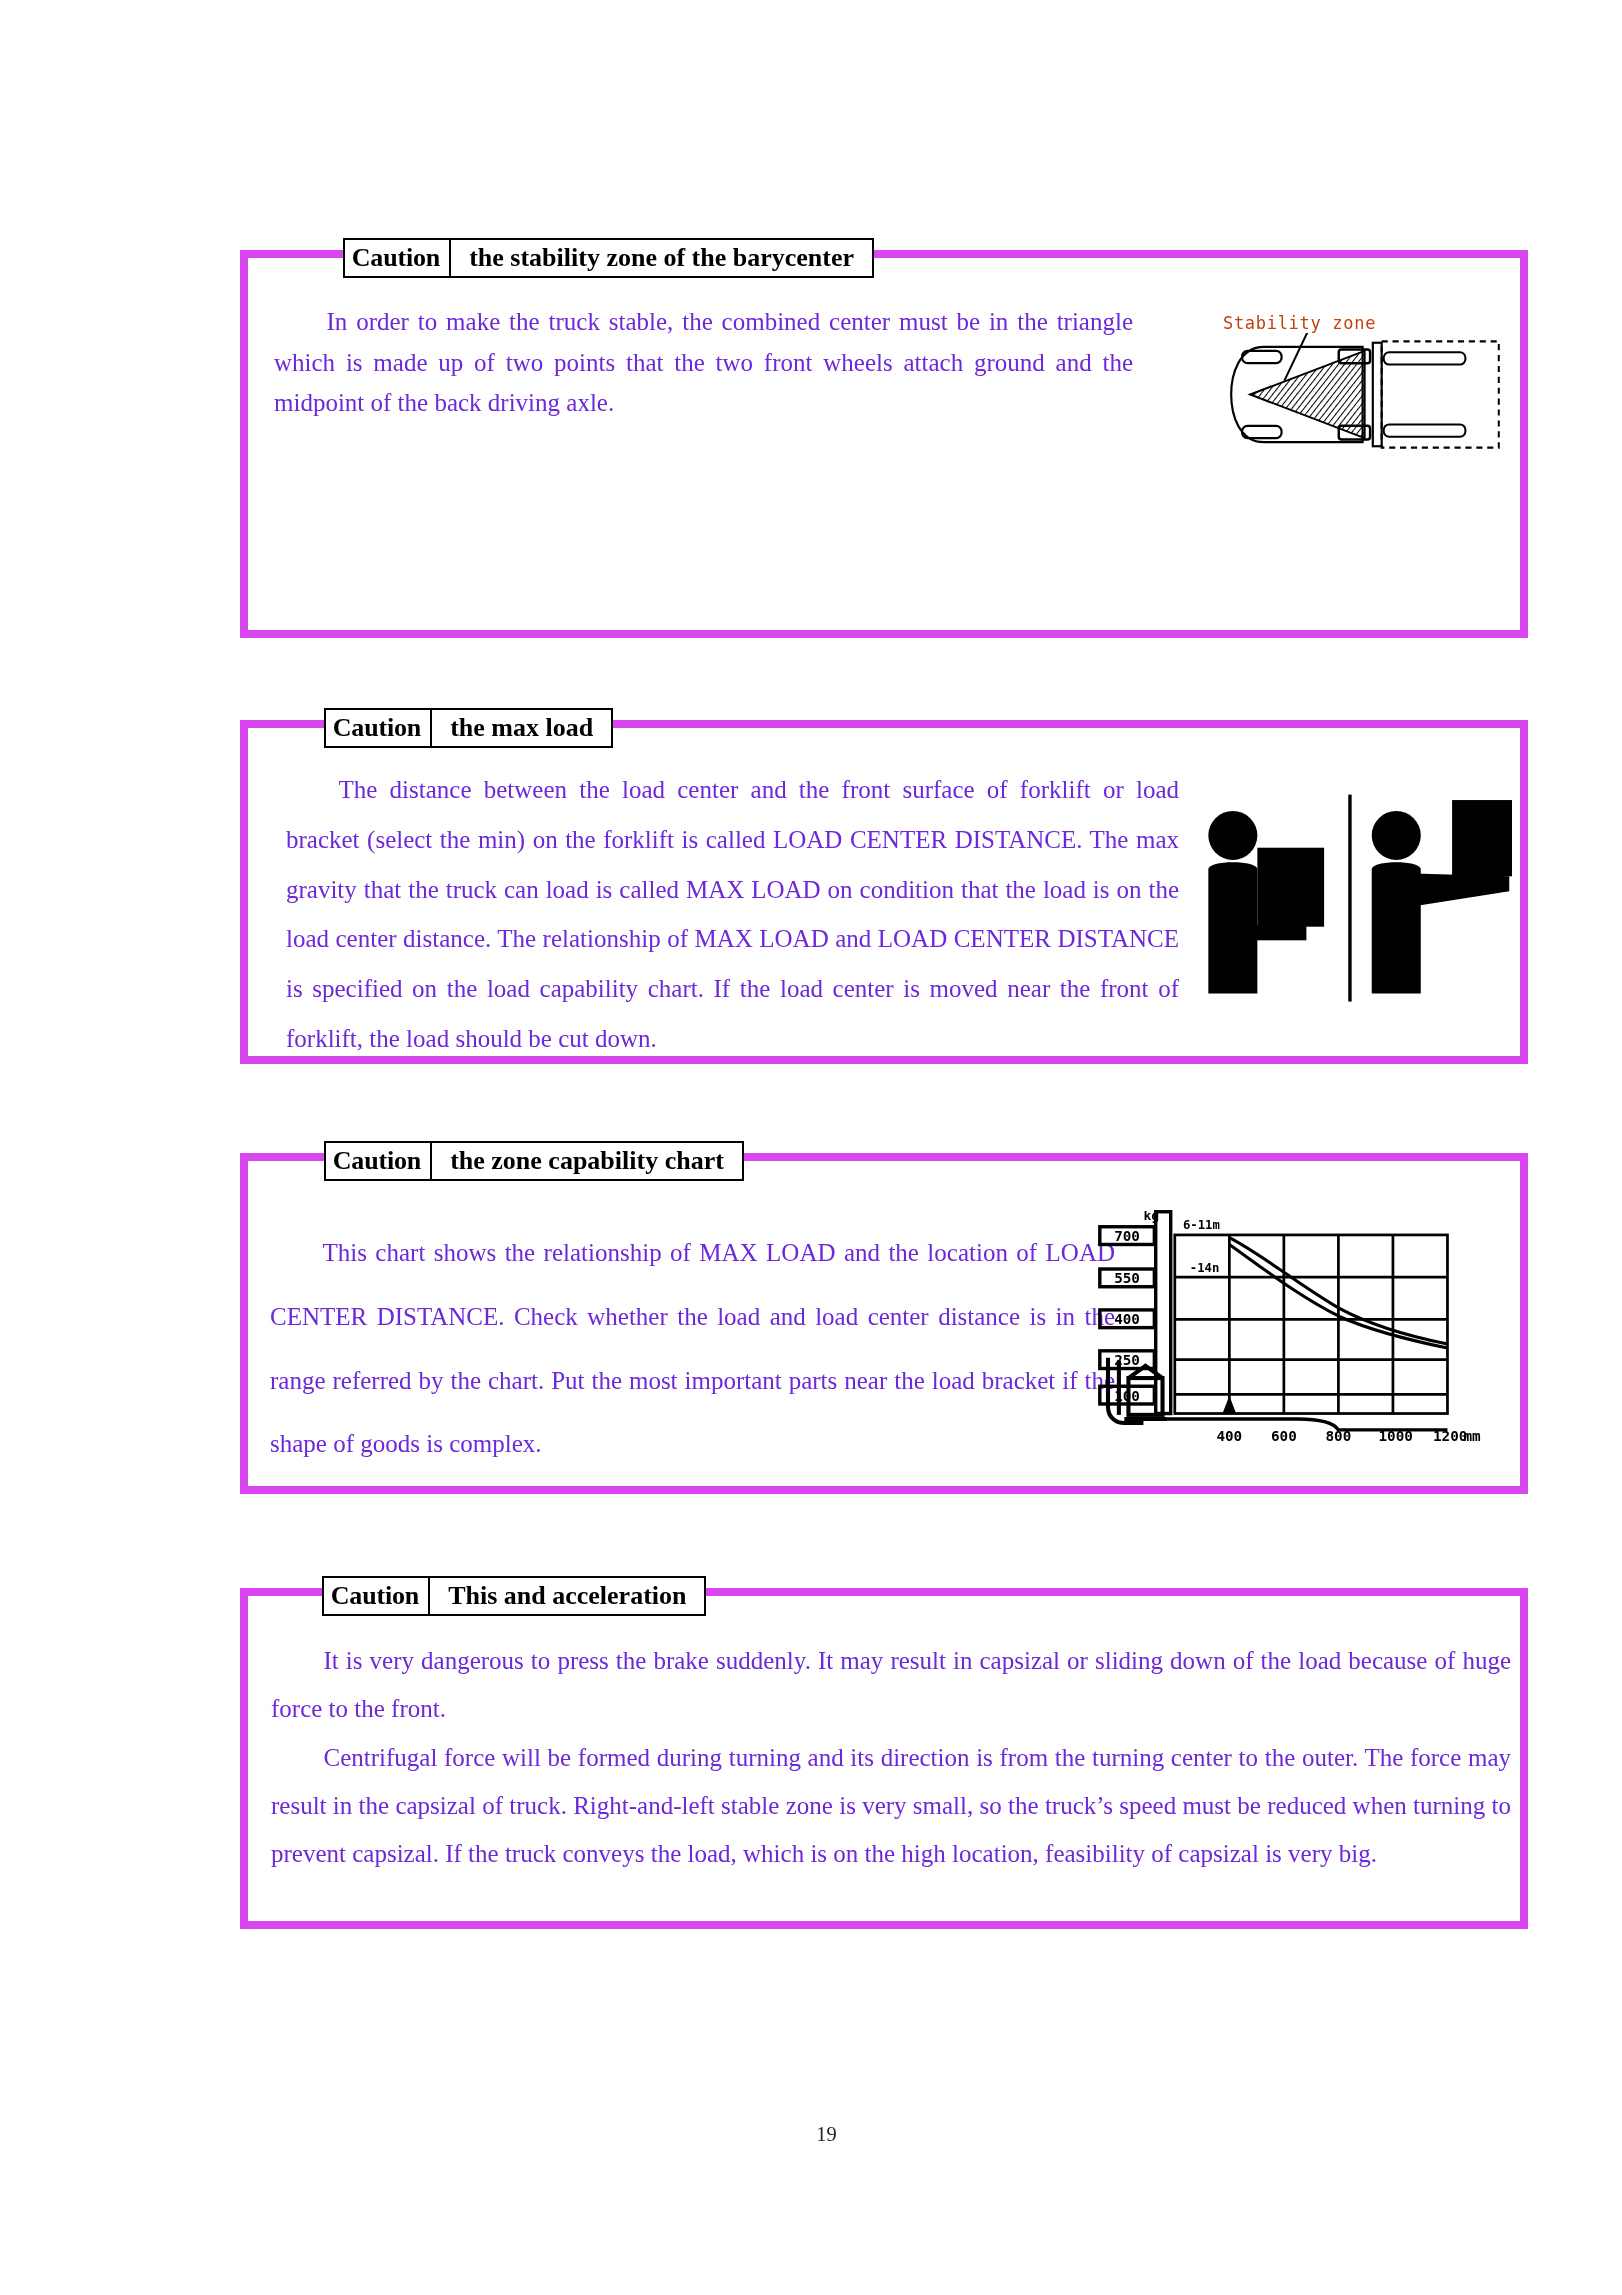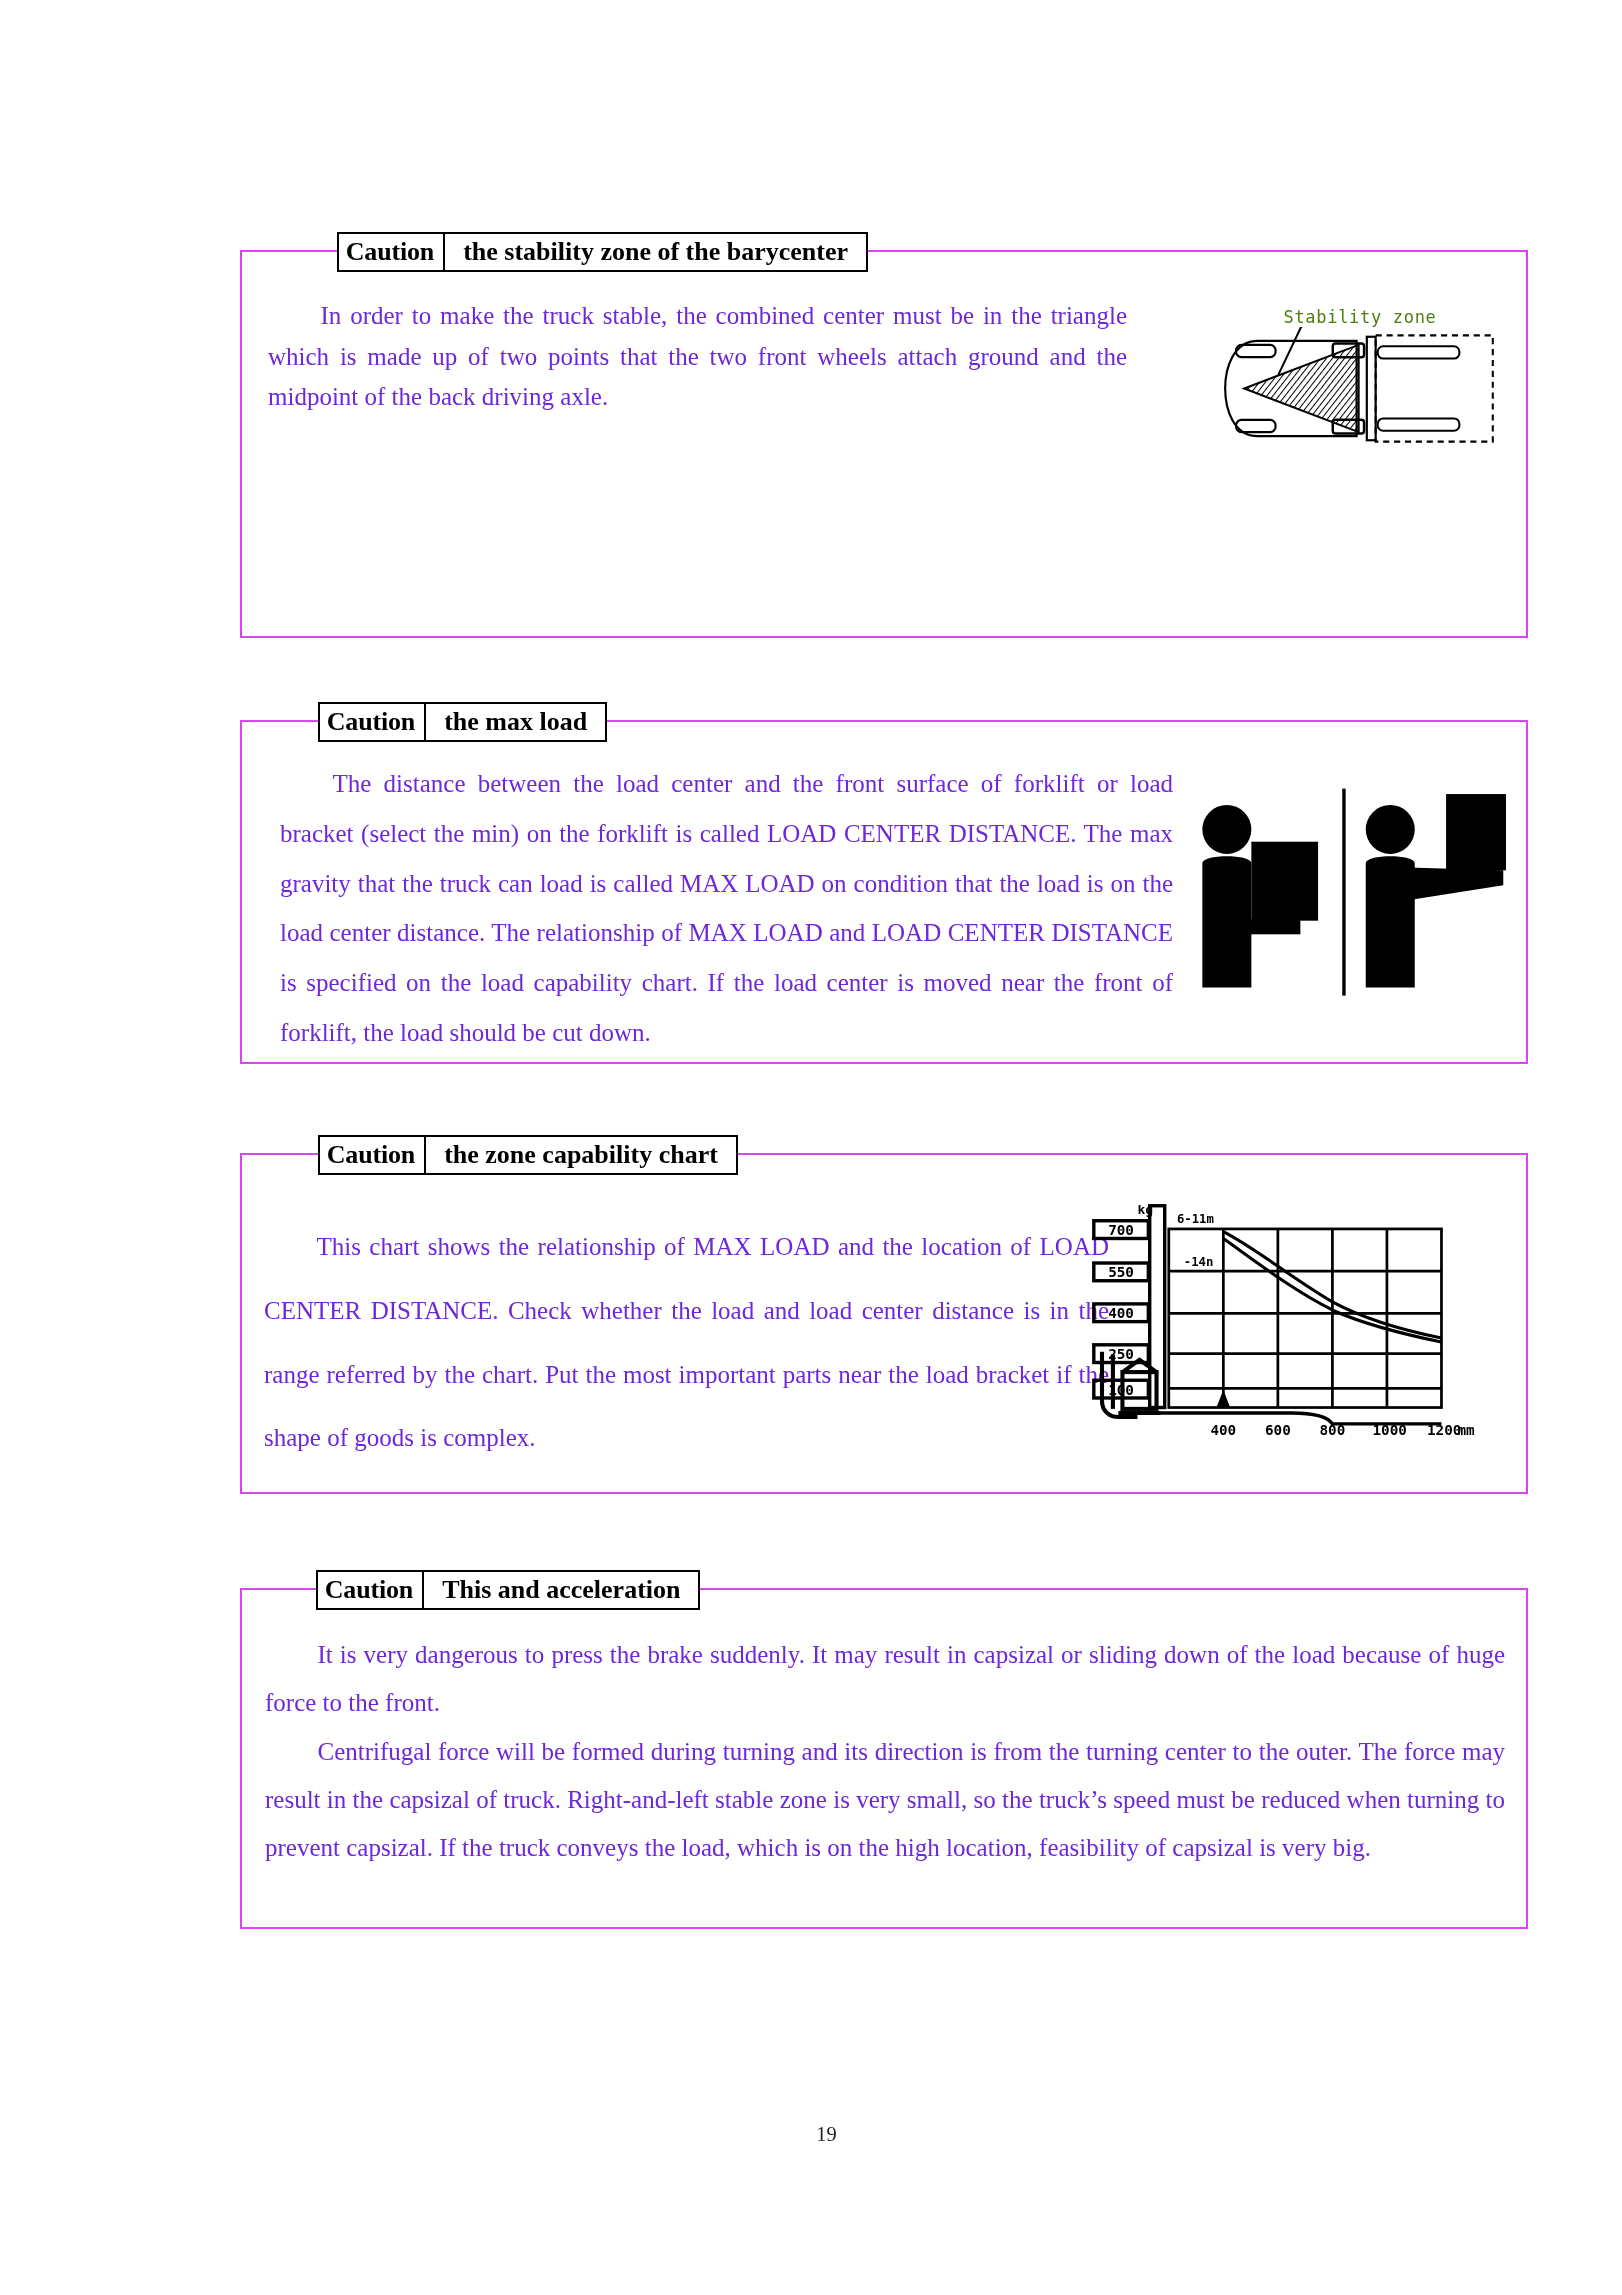--- a/index.html
+++ b/index.html
@@ -18,21 +18,21 @@
   .page {
     position: absolute;
     left: 0; top: 0;
     width: 1622px;
     height: 2295px;
   }
 
   
   .caution-box {
     position: absolute;
-    border: 2px solid #d946ef;
+    border: 8px solid #d946ef;
     text-decoration: underline;
   }
 
   
   .cap-header {
     position: absolute;
     top: -20.4px;
     display: flex;
     align-items: stretch;
     background: #ffffff;
@@ -79,22 +79,22 @@
   .loose { line-height: 2.15; }
 
   
   .fig-stability {
     position: absolute;
   }
   .stab-label {
     font-family: "DejaVu Sans Mono", "Liberation Mono", monospace;
     font-size: 17px;
     letter-spacing: 0.7px;
-    text-align: center;
-    color: #4d7c0f;
+    text-align: left;
+    color: #c2410c;
   }
 
   
   .fig-pictos {
     position: absolute;
     display: flex;
     align-items: flex-end;
   }
 
   

